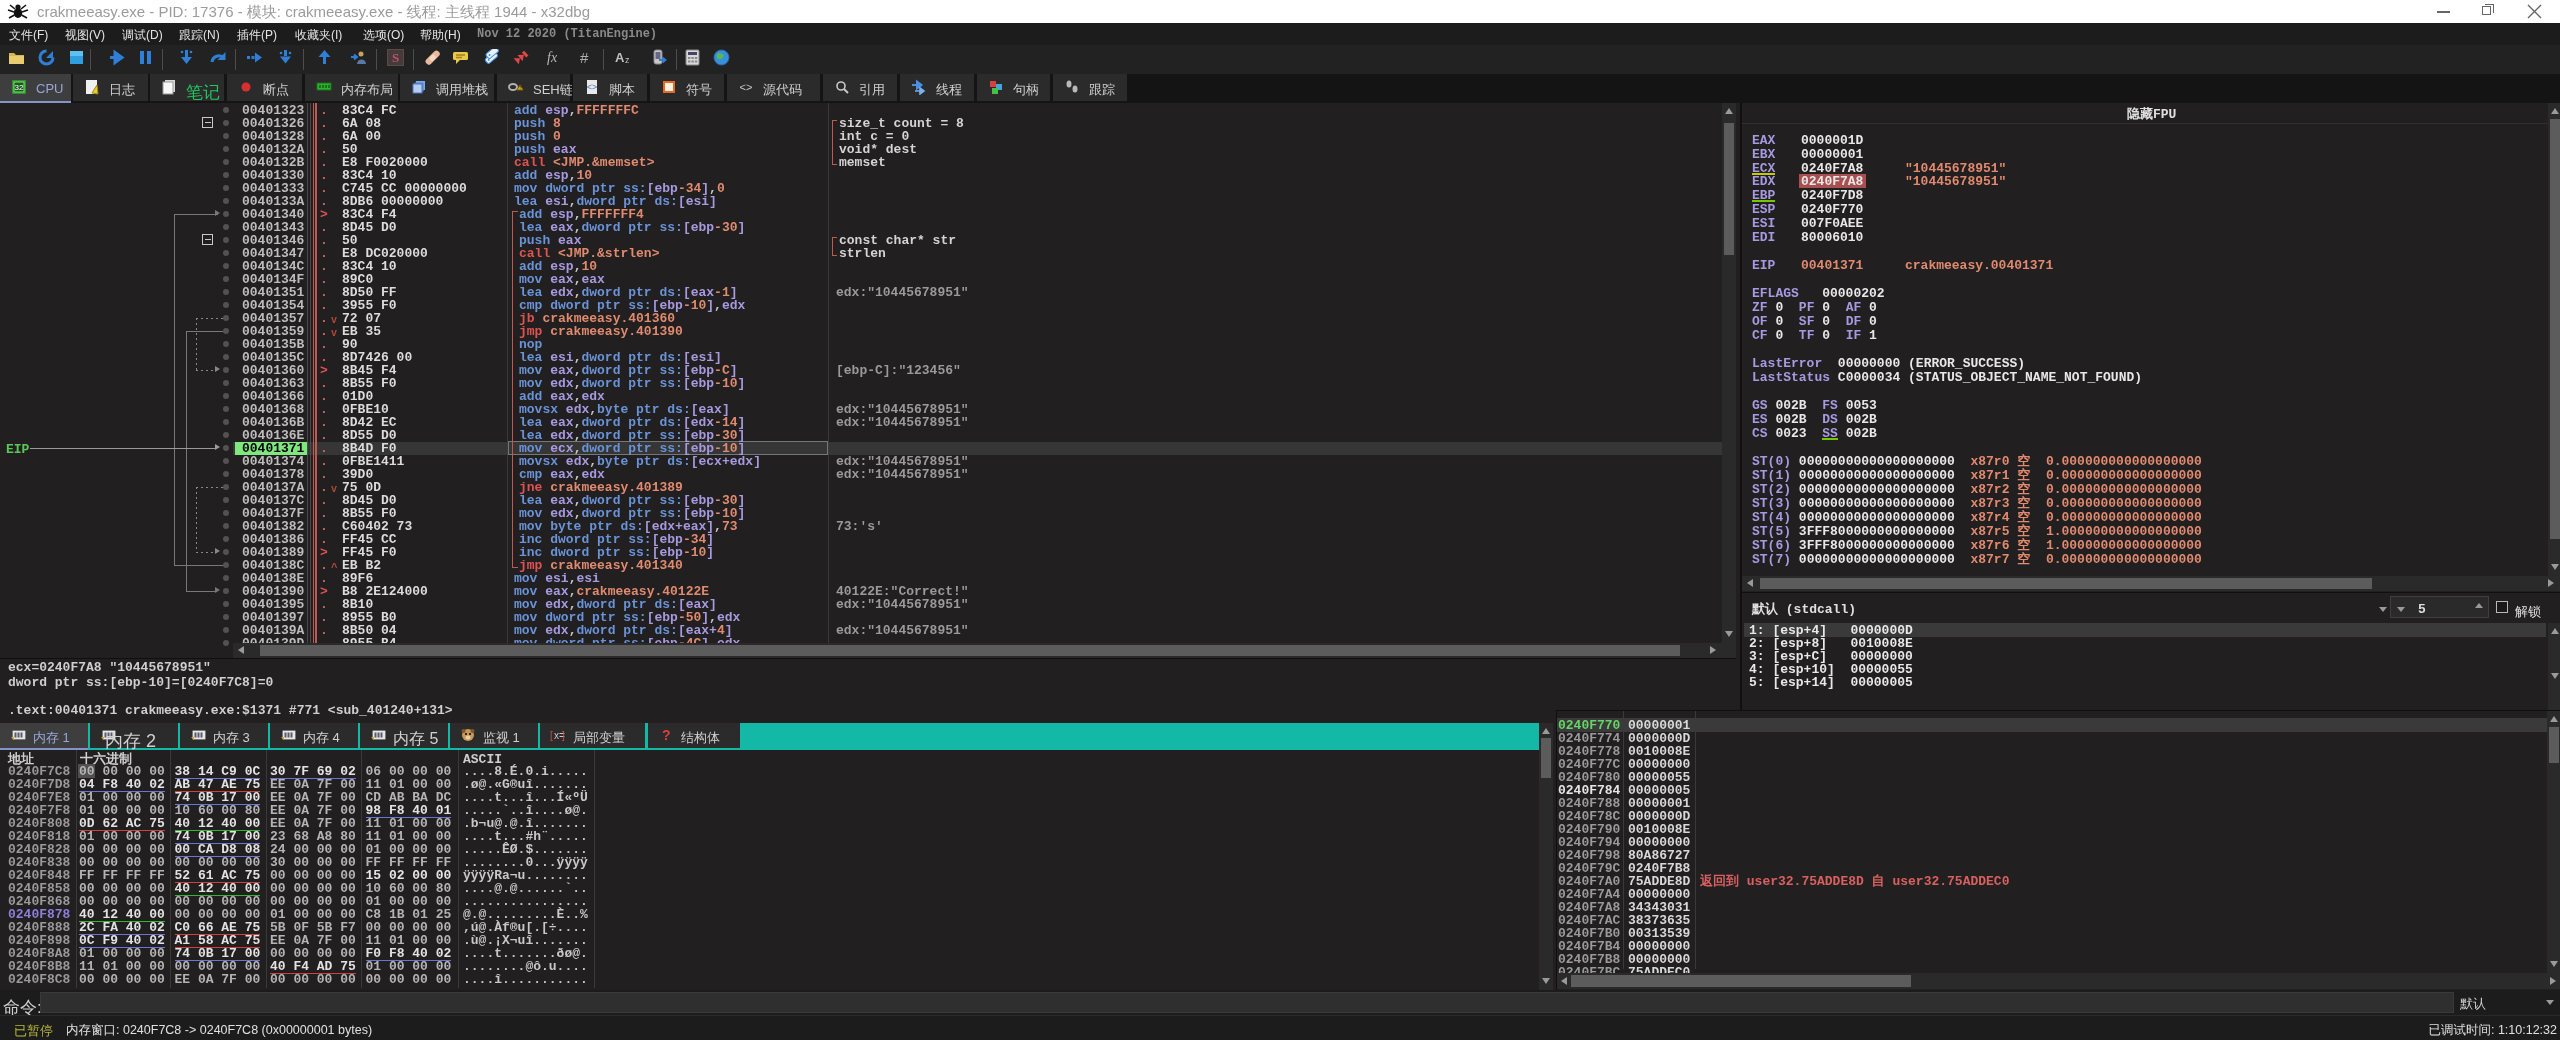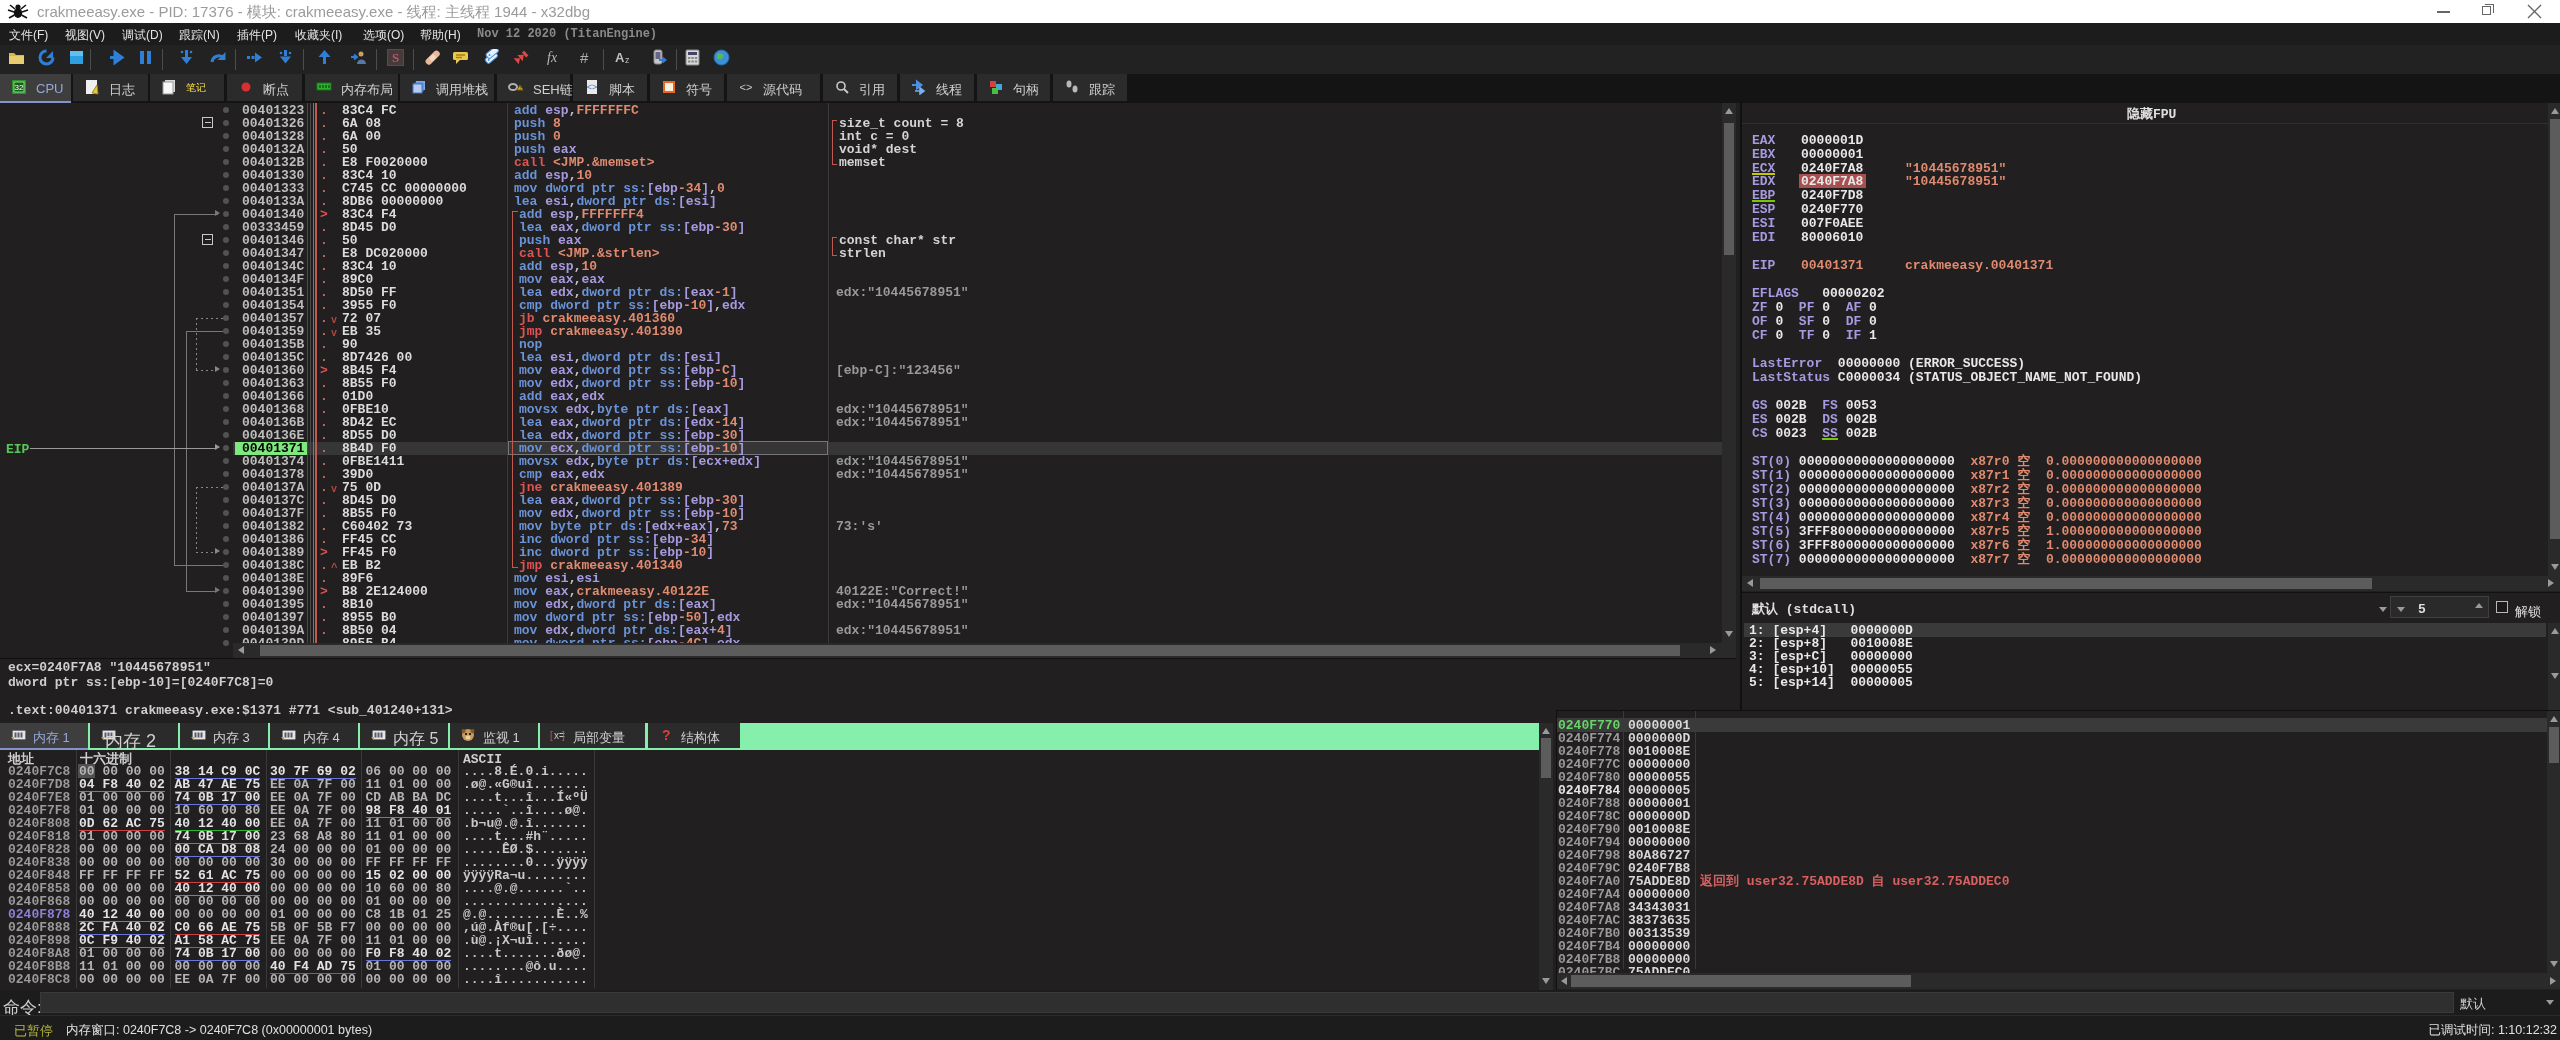--- a/index.html
+++ b/index.html
@@ -181,21 +181,21 @@
         <rect x="2" y="1" width="11" height="14" fill="#f0f0f0"></rect>
         <path d="M14 15 l-6 -1 l5 -8 z" fill="#e8c84a" stroke="#a80"></path>
       </svg>
 <div class="abs" style="left:36px;top:7px;font-size:13px;color:#d0d0d0;white-space:nowrap">日志</div>
 </div>
 <div class="abs" style="left:150px;top:0;width:74px;height:27px;background:#2b2b2b">
 <svg class="abs" style="left:11px;top:5px" width="16" height="16" viewBox="0 0 16 16">
         <rect x="4" y="1" width="10" height="12" fill="#d8d8d8"></rect>
         <rect x="2" y="3" width="10" height="12" fill="#f8f8f8" stroke="#999"></rect>
       </svg>
-<div class="abs" style="left:36px;top:7px;font-size:10px;color:#fde047;white-space:nowrap">笔记</div>
+<div class="abs" style="left:36px;top:7px;font-size:17px;color:#22c55e;white-space:nowrap">笔记</div>
 </div>
 <div class="abs" style="left:227px;top:0;width:75px;height:27px;background:#2b2b2b">
 <svg class="abs" style="left:11px;top:5px" width="16" height="16" viewBox="0 0 16 16">
         <circle cx="8" cy="8" r="4.5" fill="#d83030"></circle>
       </svg>
 <div class="abs" style="left:36px;top:7px;font-size:13px;color:#d0d0d0;white-space:nowrap">断点</div>
 </div>
 <div class="abs" style="left:305px;top:0;width:93px;height:27px;background:#2b2b2b">
 <svg class="abs" style="left:11px;top:5px" width="16" height="16" viewBox="0 0 16 16">
         <rect x="1" y="4" width="14" height="7" fill="#30b030" stroke="#1a701a"></rect>
@@ -369,21 +369,21 @@
 </div>
 <div class="abs" style="left:0;top:104.5px;width:1736px;height:13px">
 <div class="dot" style="left:223px;top:3px"></div>
 <div class="abs mono" style="left:242px;color:#bdbdbd">00401340</div>
 <div class="abs mono" style="left:320px;color:#de5353">&gt;</div>
 <div class="abs mono" style="left:342px;color:#dcdcdc">83C4 F4</div>
 <div class="abs mono" style="left:519px"><span class="m">add</span> <span class="r">esp</span><span class="w">,</span><span class="n">FFFFFFF4</span></div>
 </div>
 <div class="abs" style="left:0;top:117.5px;width:1736px;height:13px">
 <div class="dot" style="left:223px;top:3px"></div>
-<div class="abs mono" style="left:242px;color:#bdbdbd">00333459</div>
+<div class="abs mono" style="left:242px;color:#bdbdbd">00401343</div>
 <div class="abs mono" style="left:320px;color:#cf6a5a">.</div>
 <div class="abs mono" style="left:342px;color:#dcdcdc">8D45 D0</div>
 <div class="abs mono" style="left:519px"><span class="m">lea</span> <span class="r">eax</span><span class="w">,</span><span class="m">dword ptr</span><span class="w"> </span><span class="m">ss:</span><span class="r">[</span><span class="r">ebp</span><span class="n">-30</span><span class="r">]</span></div>
 </div>
 <div class="abs" style="left:0;top:130.5px;width:1736px;height:13px">
 <div class="dot" style="left:223px;top:3px"></div>
 <div class="abs mono" style="left:242px;color:#bdbdbd">00401346</div>
 <div class="abs mono" style="left:320px;color:#cf6a5a">.</div>
 <div class="abs mono" style="left:342px;color:#dcdcdc">50</div>
 <div class="abs mono" style="left:519px"><span class="m">push</span> <span class="r">eax</span></div>
@@ -710,21 +710,21 @@
 <div class="abs" style="left:2px;top:30px;width:802px;height:14px;background:#3a3a3a"></div>
 <div class="abs mono" style="left:7px;top:31px;color:#e8e8e8">1: [esp+4]   0000000D</div>
 <div class="abs mono" style="left:7px;top:44px;color:#e8e8e8">2: [esp+8]   0010008E</div>
 <div class="abs mono" style="left:7px;top:57px;color:#e8e8e8">3: [esp+C]   00000000</div>
 <div class="abs mono" style="left:7px;top:70px;color:#e8e8e8">4: [esp+10]  00000055</div>
 <div class="abs mono" style="left:7px;top:83px;color:#e8e8e8">5: [esp+14]  00000005</div>
 <div class="sb" style="left:806px;top:30px;width:14px;height:92px"></div>
 <div class="arr" style="left:809px;top:35px;border-bottom:6px solid #9a9a9a;border-left:4.5px solid transparent;border-right:4.5px solid transparent"></div>
 <div class="arr" style="left:809px;top:80px;border-top:6px solid #9a9a9a;border-left:4.5px solid transparent;border-right:4.5px solid transparent"></div>
 </div>
-<div class="abs" style="left:0;top:723px;width:1553px;height:27px;background:#86efac">
+<div class="abs" style="left:0;top:723px;width:1553px;height:27px;background:#14b8a6">
 <div class="abs" style="left:0px;top:0;width:88px;height:25px;background:#3e3e3e">
 <svg class="abs" style="left:10px;top:4px" width="16" height="16" viewBox="0 0 16 16">
         <rect x="2.5" y="3.5" width="13" height="9" rx="1" fill="#e6e6e6" stroke="#777"></rect>
         <g fill="#5a5a6a">
           <rect x="4.5" y="5.5" width="2" height="5"></rect>
           <rect x="7.5" y="5.5" width="2" height="5"></rect>
           <rect x="10.5" y="5.5" width="2" height="5"></rect>
         </g>
         <path d="M1 10 l3 3 l0 -3 z" fill="#d8a828"></path>
       </svg>

